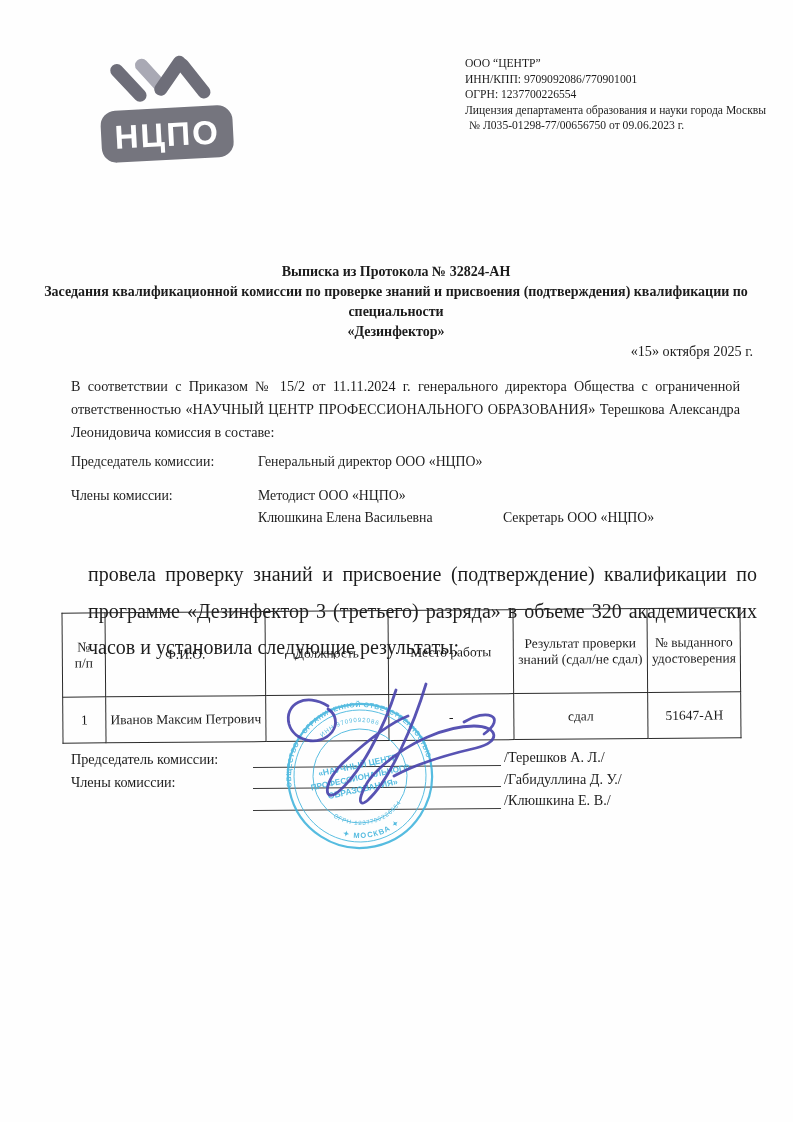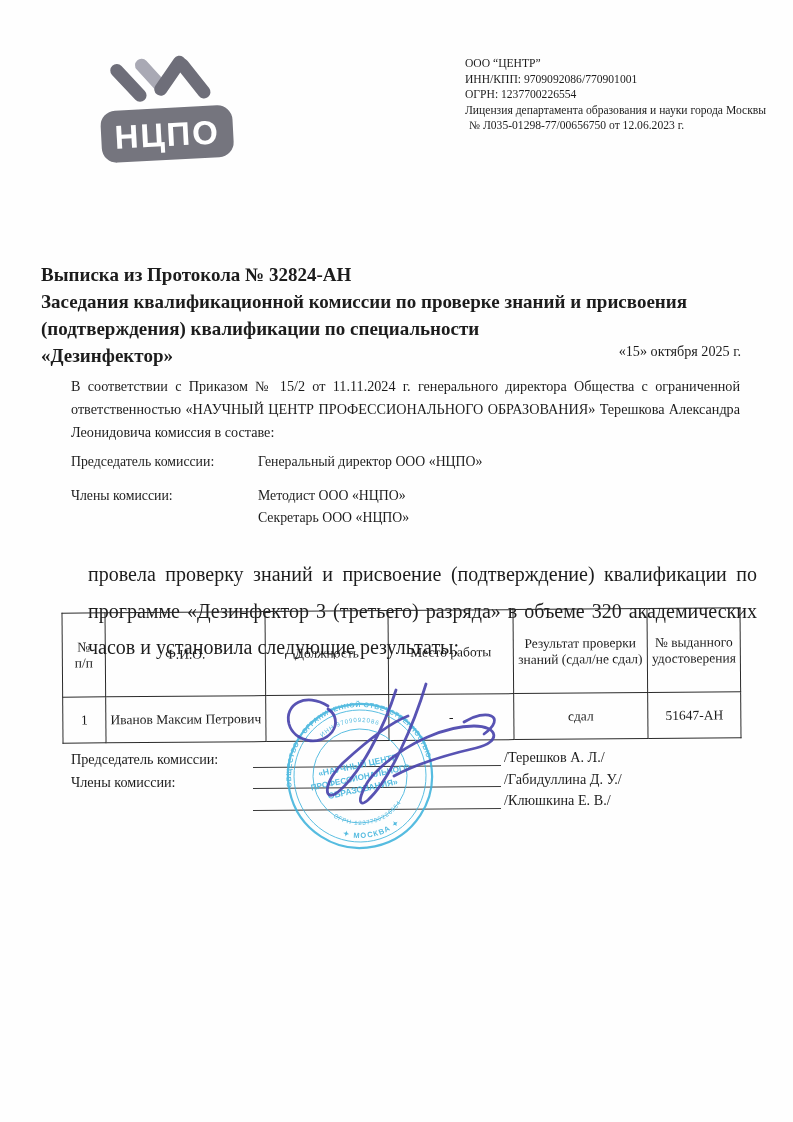--- a/index.html
+++ b/index.html
@@ -7,23 +7,23 @@
     position:relative;width:793px;height:1122px;margin:0 auto;
     background:#fefefe;overflow:hidden;
     font-family:"Liberation Serif", serif;color:#1c1c1c;
   }
   
   .logo{position:absolute;left:94px;top:54px;width:144px;height:116px;}
   .company{position:absolute;left:465px;top:56px;width:302px;font-size:11.6px;line-height:1.34;}
   .company div{margin:0;}
   .company .lic-no{padding-left:4px;}
   
-  .title{position:absolute;left:41px;top:262px;width:710px;
-         font-weight:bold;font-size:19px;line-height:1.42;}
-  .date-line{position:absolute;top:343px;right:52px;font-size:14.2px;}
+  .title{position:absolute;left:41px;top:262px;width:710px;text-align:center;
+         font-weight:bold;font-size:14px;line-height:1.42;}
+  .date-line{position:absolute;top:343px;right:40px;font-size:14.2px;}
   
   .intro{position:absolute;left:71px;top:375px;width:669px;font-size:14.2px;
          line-height:1.62;text-align:justify;}
   .results-par{position:absolute;left:88px;top:556px;width:669px;font-size:20px;
          line-height:1.83;text-align:justify;}
   
   .commission{position:absolute;left:71px;top:451px;width:669px;font-size:13.8px;}
   .comm-row{display:grid;grid-template-columns:187px 245px 1fr;line-height:22px;}
   .comm-row.first{margin-bottom:12px;}
   
@@ -59,21 +59,21 @@
       <rect x="6" y="54" width="132" height="52" rx="15" fill="#75757e"></rect>
       <text x="72" y="92" text-anchor="middle" font-family="Liberation Sans, sans-serif" font-size="33" font-weight="bold" letter-spacing="2" fill="#ffffff">НЦПО</text>
     </g>
   </svg>
 
   <div class="company">
     <div>ООО “ЦЕНТР”</div>
     <div>ИНН/КПП: 9709092086/770901001</div>
     <div>ОГРН: 1237700226554</div>
     <div>Лицензия департамента образования и науки города Москвы</div>
-    <div class="lic-no">№ Л035-01298-77/00656750 от 12.06.2023 г.</div>
+    <div class="lic-no">№ Л035-01298-77/00656750 от 09.06.2023 г.</div>
   </div>
 
   <div class="title">
     <div>Выписка из Протокола № 32824-АН</div>
     <div>Заседания квалификационной комиссии по проверке знаний и присвоения (подтверждения) квалификации по специальности</div>
     <div>«Дезинфектор»</div>
   </div>
 
   <div class="date-line">«15» октября 2025 г.</div>
 
@@ -83,20 +83,21 @@
     <div class="comm-row first">
       <span>Председатель комиссии:</span>
       <span>Генеральный директор ООО «НЦПО»</span>
     </div>
     <div class="comm-row">
       <span>Члены комиссии:</span>
       <span>Методист ООО «НЦПО»</span>
     </div>
     <div class="comm-row">
       <span></span>
+      <span>Клюшкина Елена Васильевна</span>
       <span>Секретарь ООО «НЦПО»</span>
     </div>
   </div>
 
   <div class="results-par">провела проверку знаний и присвоение (подтверждение) квалификации по программе «Дезинфектор 3 (третьего) разряда» в объеме 320 академических часов и установила следующие результаты:</div>
 
   <table class="results">
     <colgroup>
       <col style="width:43px">
         <col style="width:160px">

